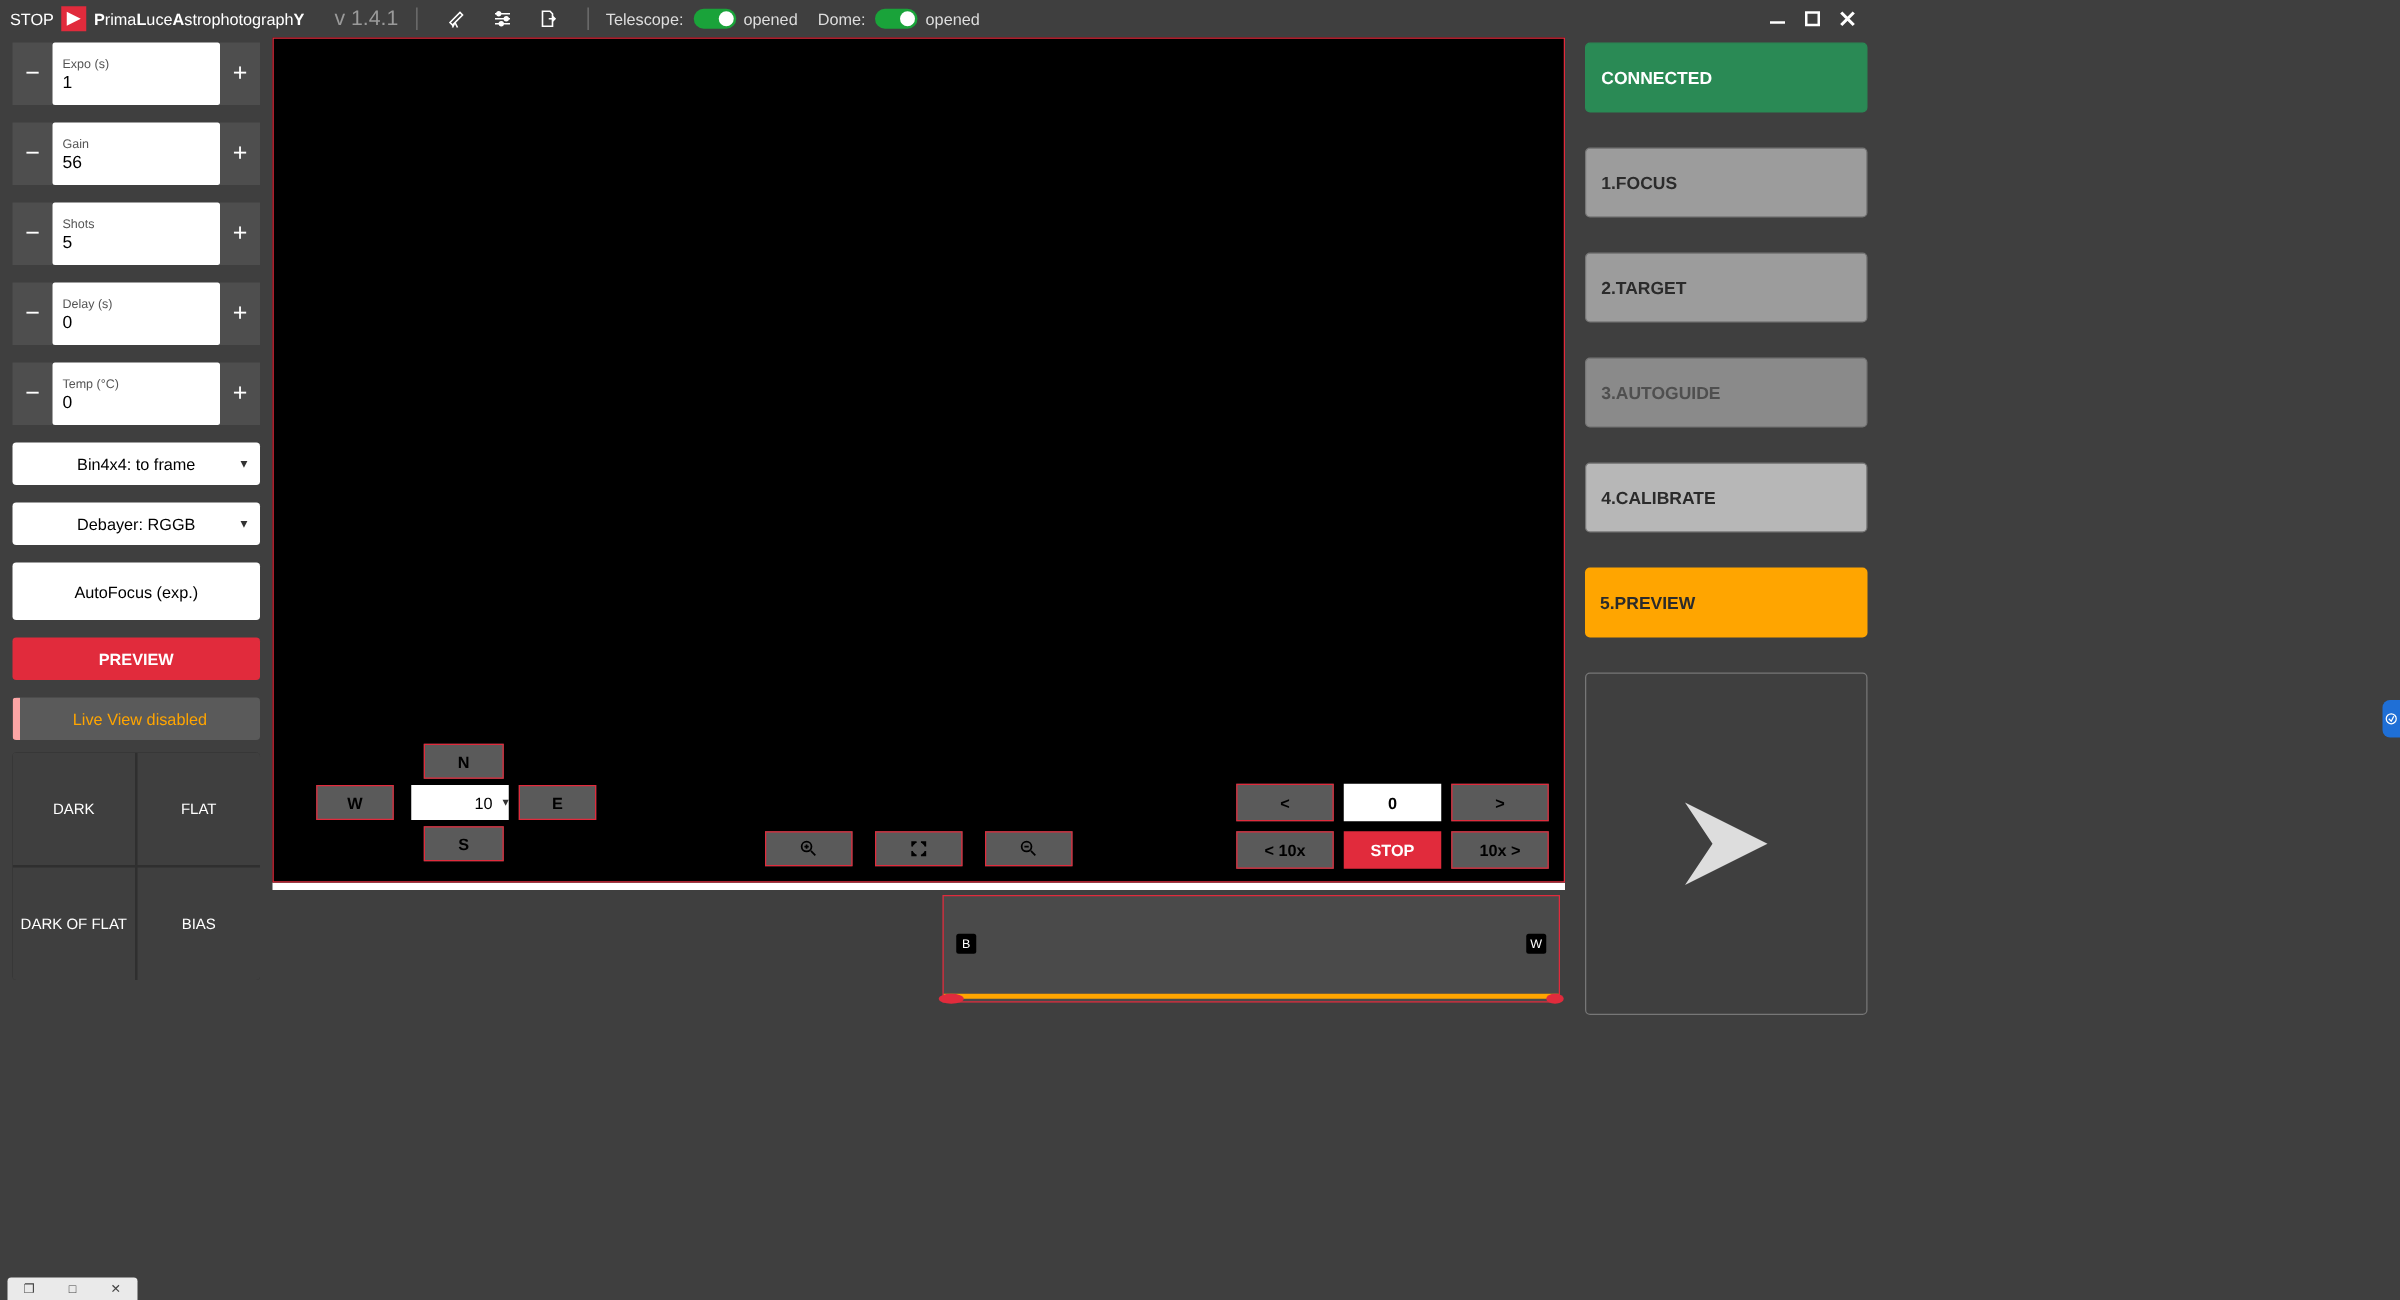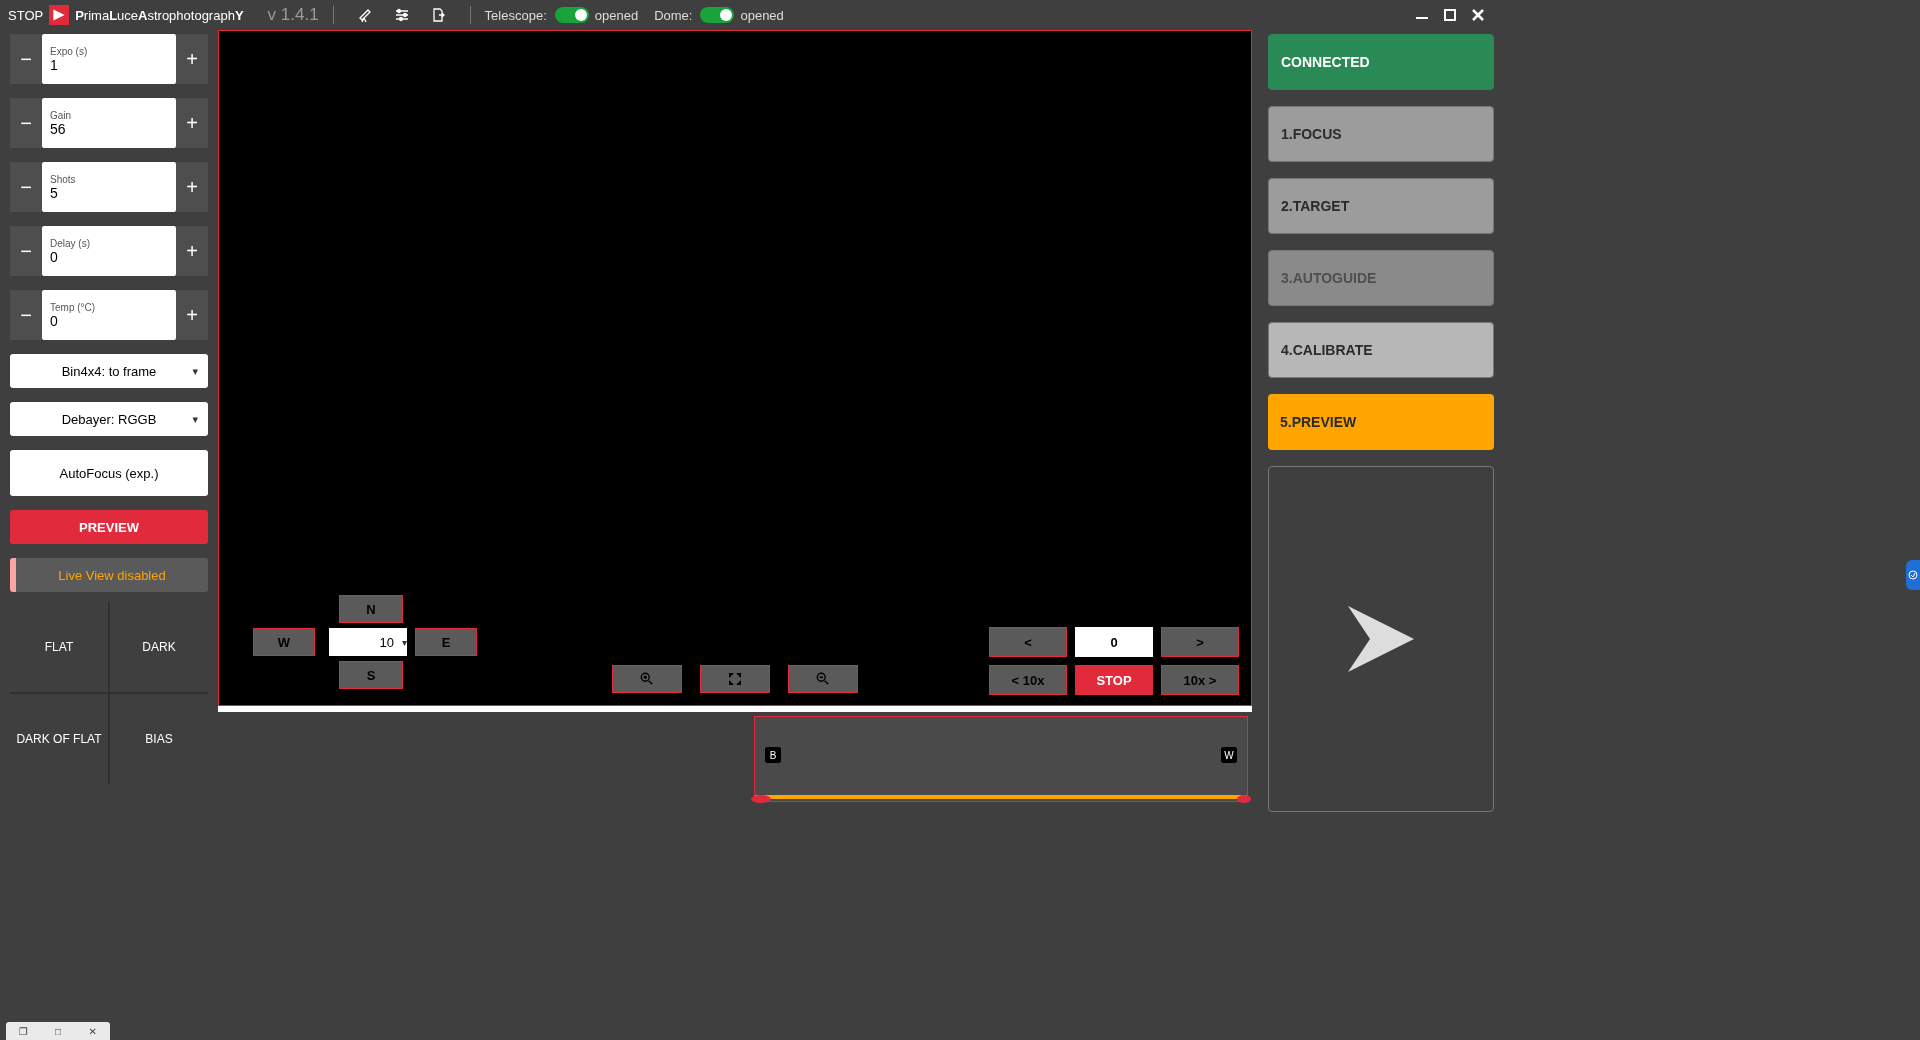--- a/index.html
+++ b/index.html
@@ -73,21 +73,21 @@
 .hist-wrap { height: 100px; position: relative; }
 .hist { position: absolute; right: 4px; top: 4px; width: 494px; height: 86px; border: 1.5px solid #e12b3c; background: #4a4a4a; }
 .hist .bk { position: absolute; left: 10px; top: 30px; width: 16px; height: 16px; background: #000; color: #fff; font-size: 10px; display: flex; align-items: center; justify-content: center; border-radius: 2px; }
 .hist .wk { position: absolute; right: 10px; top: 30px; width: 16px; height: 16px; background: #000; color: #fff; font-size: 10px; display: flex; align-items: center; justify-content: center; border-radius: 2px; }
 .hist .track { position: absolute; left: 0; right: 0; bottom: 2px; height: 4px; background: orange; }
 .hist .handle { position: absolute; bottom: -2px; width: 8px; height: 8px; background: #e12b3c; border-radius: 50%; }
 .hist .handle.left { left: -4px; }
 .hist .handle.right { right: -4px; }
 
 
-.right { width: 240px; padding: 4px 6px 0 8px; display: flex; flex-direction: column; gap: 16px; }
+.right { width: 240px; padding: 4px 6px 0 8px; display: flex; flex-direction: column; gap: 28px; }
 .pillbtn { height: 56px; border-radius: 4px; display: flex; align-items: center; padding-left: 12px; font-size: 14px; font-weight: 600; border: 1px solid #777; cursor: pointer; }
 .pillbtn.green { background: #2a8a55; border-color: #2a8a55; }
 .pillbtn.grey { background: #9c9c9c; color: #2b2b2b; }
 .pillbtn.grey.dim { background: #8a8a8a; color: #4f4f4f; }
 .pillbtn.lgrey { background: #b7b7b7; color: #2b2b2b; }
 .pillbtn.orange { background: orange; color: #2b2b2b; border: none; }
 .bigarrow { flex: 1; border: 1px solid #777; border-radius: 4px; display: flex; align-items: center; justify-content: center; background: #3f3f3f; cursor: pointer; }
 .bigarrow svg { width: 110px; height: 110px; }
 
 
@@ -217,24 +217,24 @@
       </div>
     <div class="btn-red">
         <span>PREVIEW</span>
       </div>
     <div class="btn-orange">
         <span>Live View disabled</span>
       </div>
 
     <div class="calibgrid">
       <div class="cell">
+          <span>DARK</span>
+        </div>
+      <div class="cell">
           <span>FLAT</span>
-        </div>
-      <div class="cell">
-          <span>DARK</span>
         </div>
       <div class="cell">
           <span>DARK OF FLAT</span>
         </div>
       <div class="cell">
           <span>BIAS</span>
         </div>
     </div>
   </div>
 

